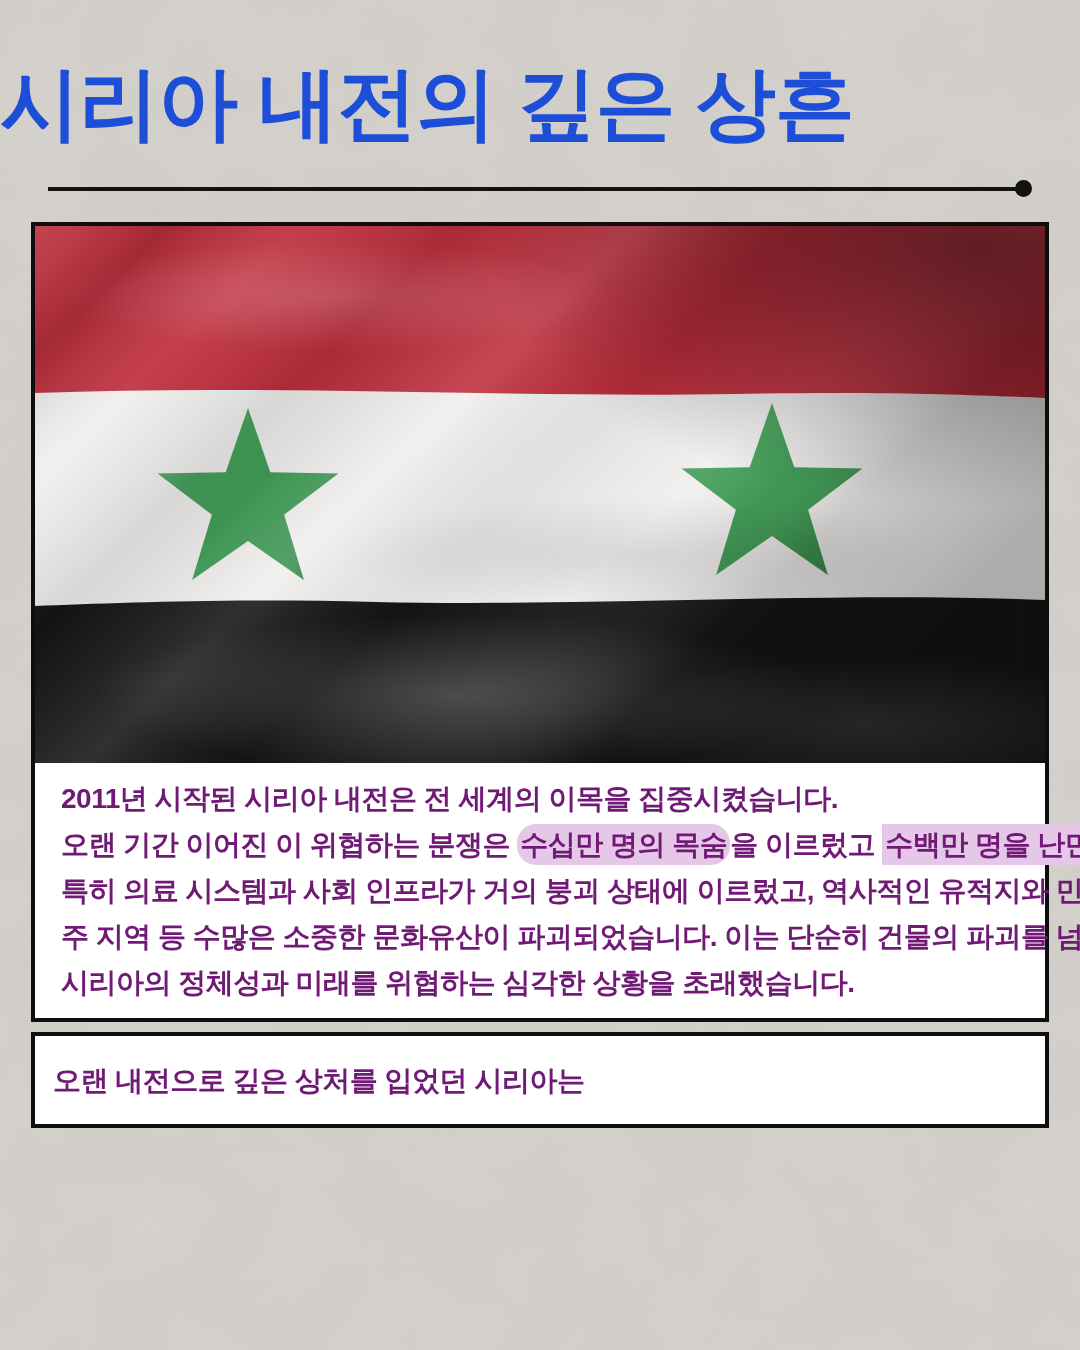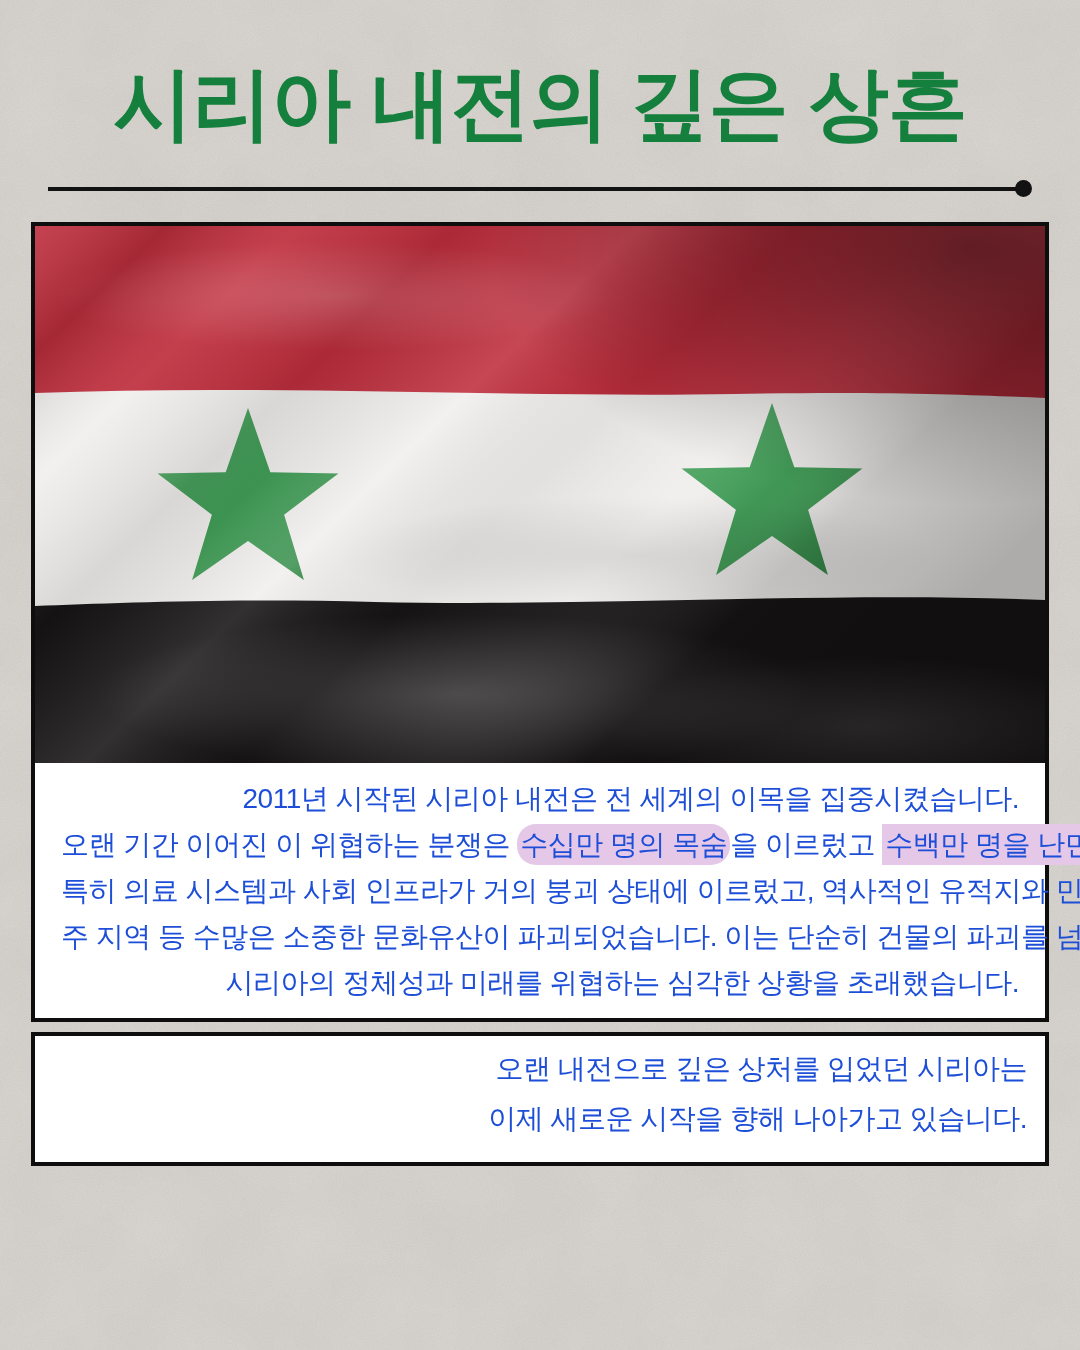--- a/index.html
+++ b/index.html
@@ -8,26 +8,26 @@
     width:1080px;height:1350px;
     background:#dcd8d3;
     overflow:hidden;
     font-family:"Liberation Sans", sans-serif;
   }
   .bg-texture{position:absolute;inset:0;z-index:0;pointer-events:none;}
   .content{position:relative;z-index:1;}
 
   .title{
     margin:60px 0 0 0;
-    text-align:center;
+    text-align:left;
     font-size:80px;
     line-height:1.1;
     font-weight:900;
     letter-spacing:-1px;
-    color:#15803d;
+    color:#1d4ed8;
   }
   .divider{
     width:984px;
     margin:32px auto 0 auto;
     display:flex;
     align-items:center;
   }
   .divider-line{flex:1;height:4px;background:#121212;}
   .divider-dot{width:17px;height:17px;border-radius:50%;background:#121212;margin-left:-1px;}
 
@@ -37,27 +37,27 @@
     border:4px solid #0e0e0e;
     background:#ffffff;
     box-sizing:content-box;
   }
   .card2{margin-top:10px;}
 
   .flag-wrap{width:1010px;height:537px;overflow:hidden;}
   .flag-wrap svg{display:block;width:100%;height:100%;}
 
   .card-text{
-    text-align:right;
-    color:#1d4ed8;
-    font-weight:400;
+    text-align:left;
+    color:#701a75;
+    font-weight:700;
     letter-spacing:-0.5px;
   }
   .s1{font-size:28px;line-height:46px;padding:13px 26px 12px 26px;}
-  .s2{font-size:28px;line-height:50px;padding:8px 18px 18px 18px;}
+  .s2{font-size:28px;line-height:50px;padding:20px 18px 18px 18px;}
   .tline{white-space:nowrap;}
   .hl{padding:5px 3px;}
 </style>
 </head>
 <body>
 
 <div class="page">
 
   <svg class="bg-texture" width="1080" height="1350">
     <defs>
@@ -142,18 +142,17 @@
         <div class="tline"><span>오랜 기간 이어진 이 위협하는 분쟁은 </span><span class="hl" style="background: rgb(229, 200, 232); border-radius: 19px;">수십만 명의 목숨</span><span>을 이르렀고 </span><span class="hl" style="background: rgb(229, 200, 232);">수백만 명을 난민</span></div>
         <div class="tline">특히 의료 시스템과 사회 인프라가 거의 붕괴 상태에 이르렀고, 역사적인 유적지와 민간 거</div>
         <div class="tline">주 지역 등 수많은 소중한 문화유산이 파괴되었습니다. 이는 단순히 건물의 파괴를 넘어,</div>
         <div class="tline">시리아의 정체성과 미래를 위협하는 심각한 상황을 초래했습니다.</div>
       </div>
     </div>
 
     <div class="card card2">
       <div class="card-text s2">
         <div class="tline">오랜 내전으로 깊은 상처를 입었던 시리아는</div>
-        <div class="tline">이제 새로운 시작을 향해 나아가고 있습니다.</div>
       </div>
     </div>
 
   </div>
 </div>
 
 </body></html>

